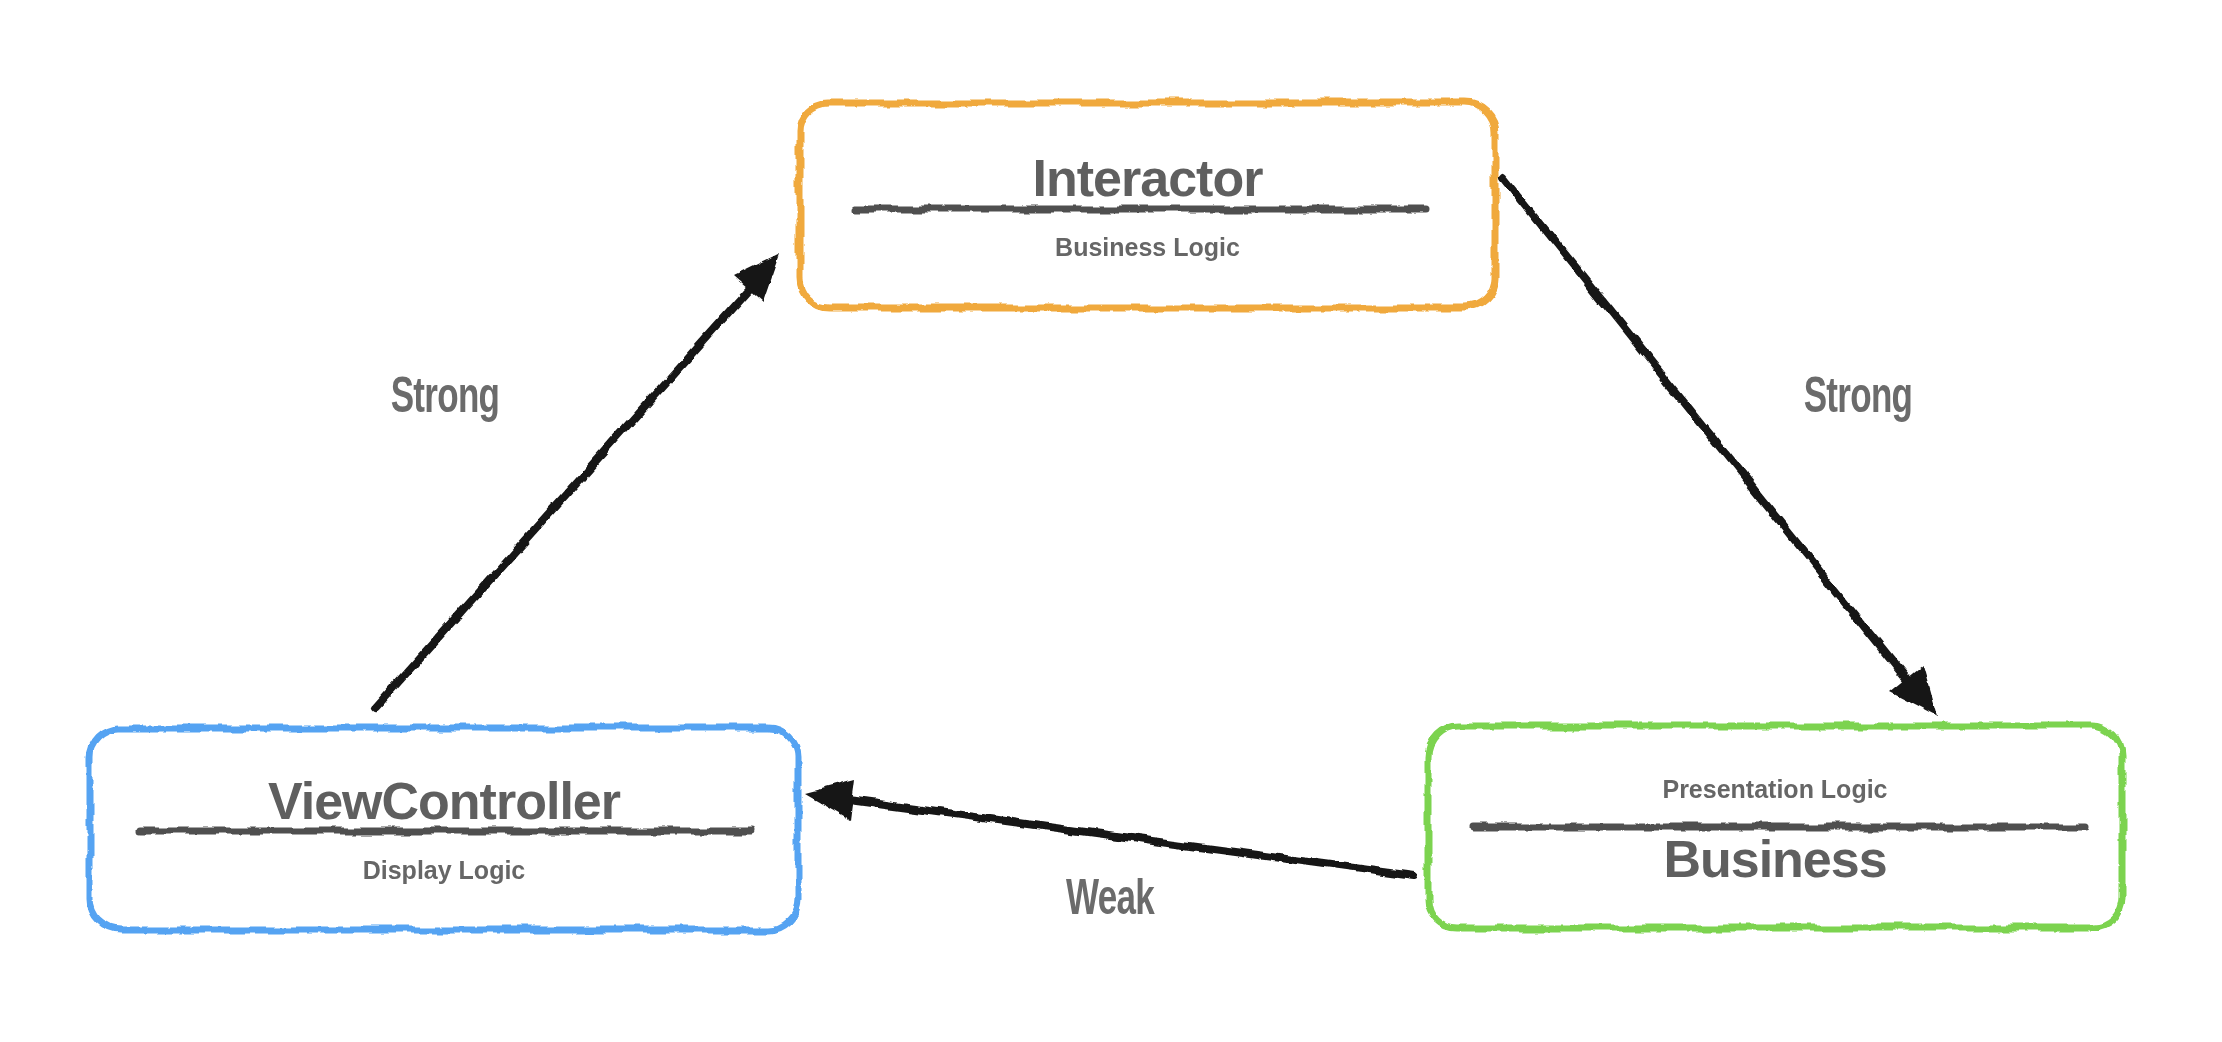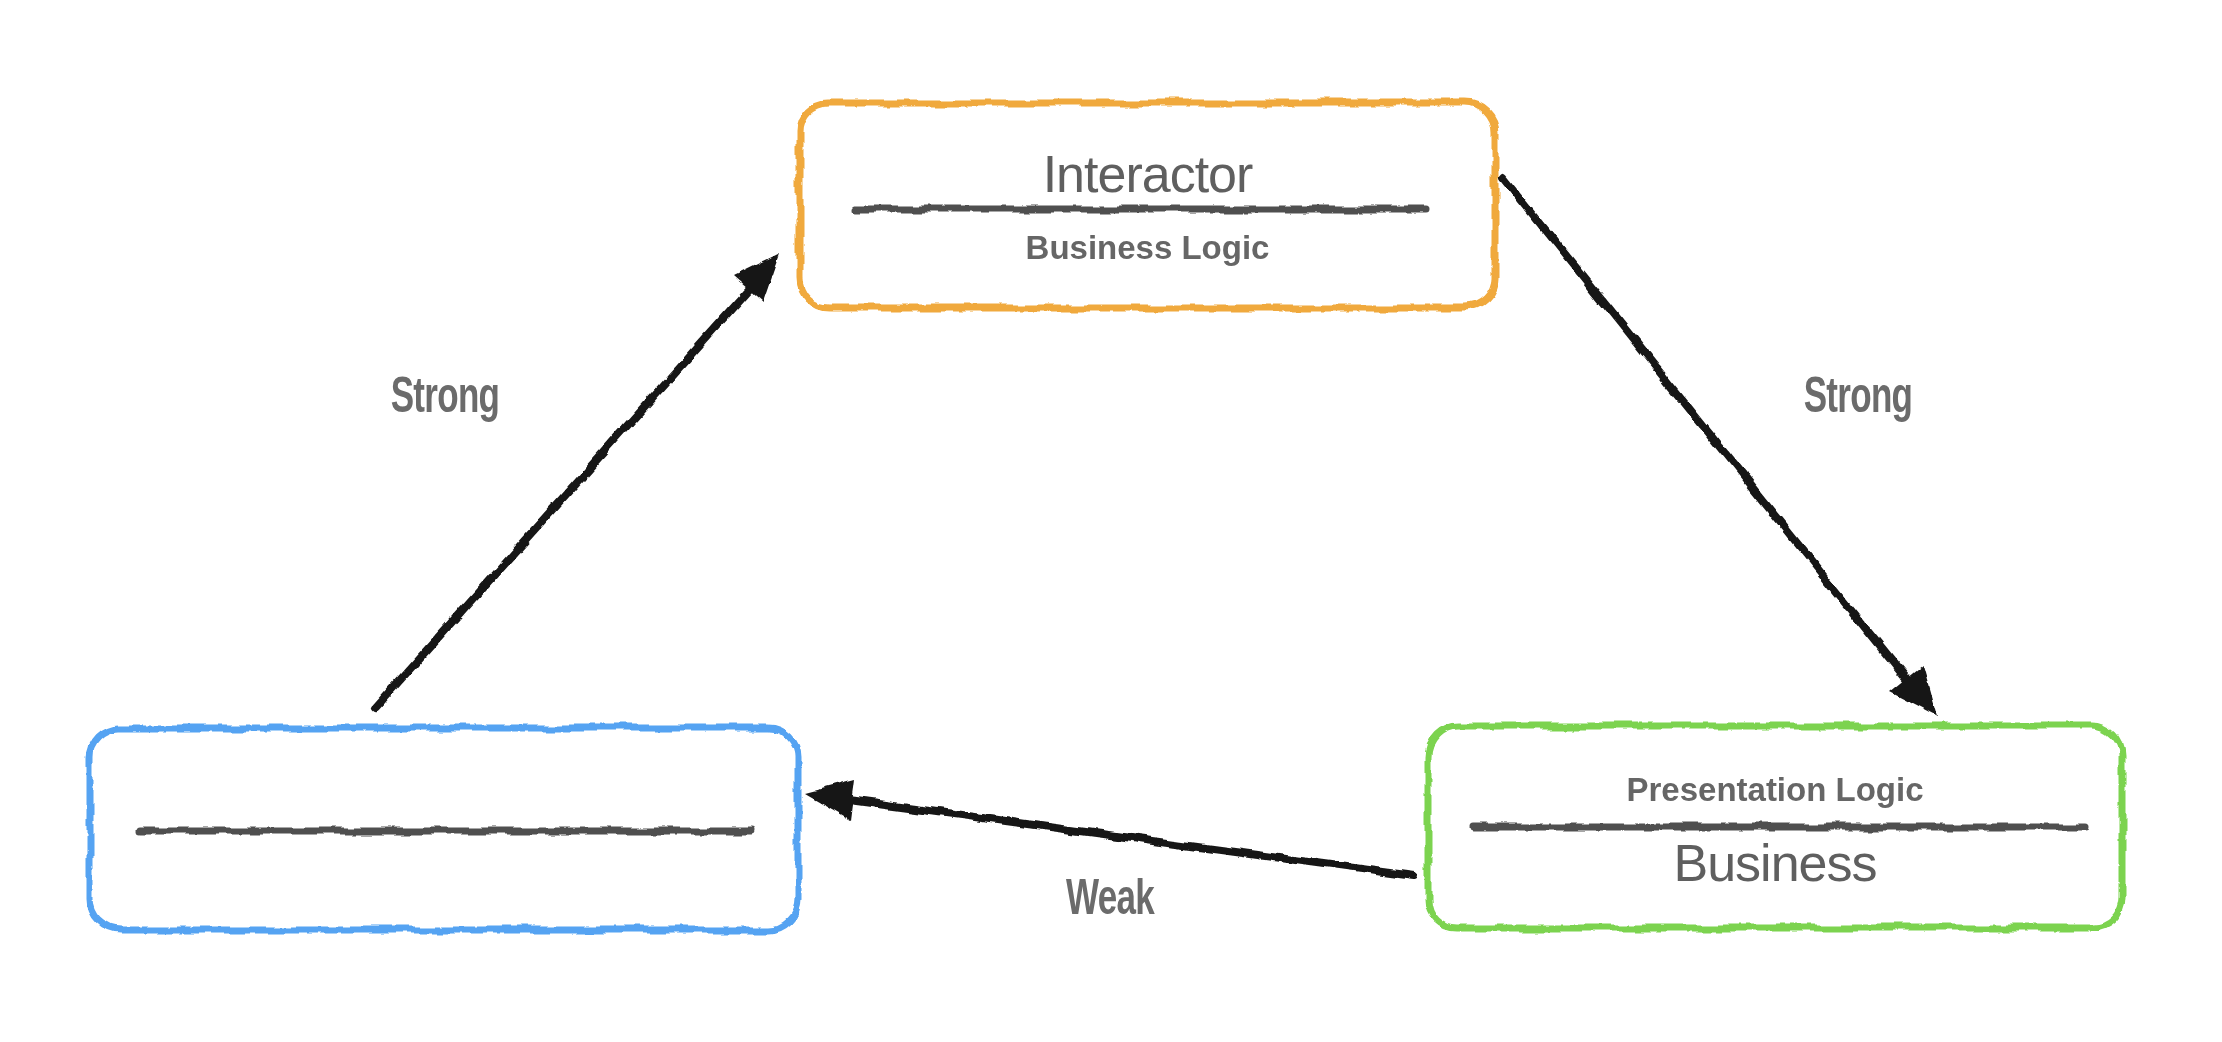--- a/index.html
+++ b/index.html
@@ -21,27 +21,27 @@
     border-radius: 30px;
     display: flex;
     flex-direction: column;
     align-items: center;
     justify-content: center;
     box-sizing: border-box;
     text-align: center;
   }
   .node-title {
     font-size: 52px;
-    font-weight: normal;
+    font-weight: bold;
     color: #5f5f5f;
     letter-spacing: -1px;
     line-height: 1;
   }
   .node-subtitle {
-    font-size: 33px;
+    font-size: 25px;
     font-weight: bold;
     color: #666666;
     line-height: 1;
   }
   .edge-label {
     position: absolute;
     font-size: 50px;
     font-weight: bold;
     color: #6b6b6b;
     letter-spacing: -1px;
@@ -99,20 +99,26 @@
     </g>
   </svg>
 
   <div class="node" id="node-interactor">
     <div class="node-title">Interactor</div>
     <div class="gap-sm"></div>
       <div class="gap-md"></div>
     <div class="node-subtitle">Business Logic</div>
   </div>
 
+  <div class="node" id="node-viewcontroller">
+    <div class="node-title">ViewController</div>
+    <div class="gap-sm"></div>
+      <div class="gap-md"></div>
+    <div class="node-subtitle">Display Logic</div>
+  </div>
 
   <div class="node" id="node-presenter">
     <div class="node-subtitle">Presentation Logic</div>
     <div class="gap-sm"></div>
       <div class="gap-md"></div>
     <div class="node-title">Business</div>
   </div>
 
   <div class="edge-label" id="label-strong-left">Strong</div>
   <div class="edge-label" id="label-strong-right">Strong</div>

